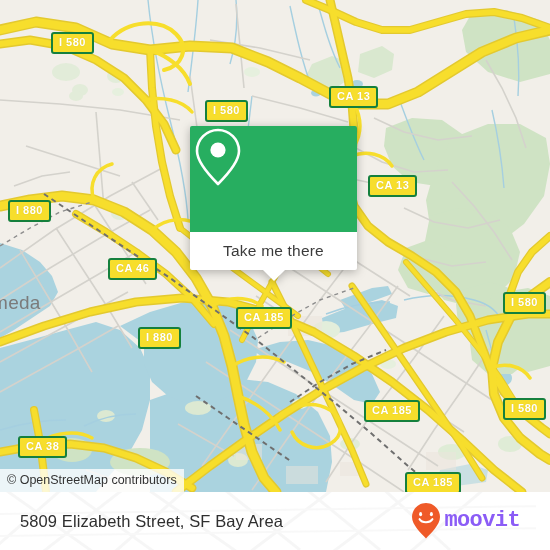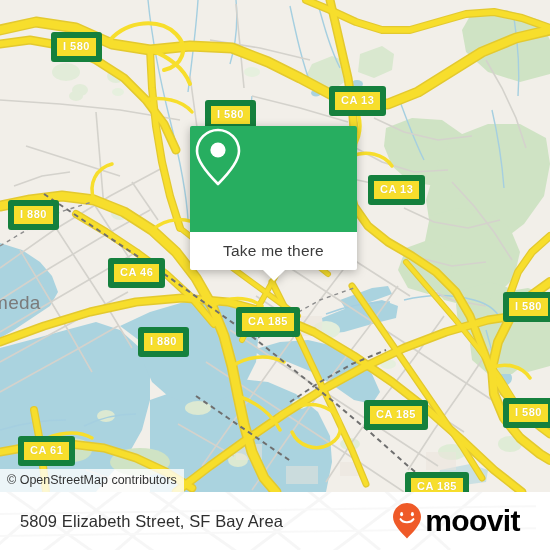--- a/index.html
+++ b/index.html
@@ -14,21 +14,21 @@
   #map{
     position:absolute;left:0;top:0;width:550px;height:492px;
     background:#f2efe9;overflow:hidden;
   }
   #map svg{position:absolute;left:0;top:0;}
 
   
   .shield{
     position:absolute;
     background:#f7de2c;
-    border:6px solid #15803d;
+    border:2px solid #15803d;
     border-radius:3px;
     color:#ffffff;
     font-size:11px;
     font-weight:bold;
     letter-spacing:.5px;
     line-height:15px;
     padding:1px 6px 2px 6px;
     white-space:nowrap;
     box-sizing:border-box;
     text-shadow:0 0 1px rgba(150,130,0,.35);
@@ -98,23 +98,23 @@
     margin-left:20px;
     color:#2f2f2f;font-size:16.5px;letter-spacing:.1px;
     white-space:nowrap;
     font-family:"Liberation Sans", sans-serif;
   }
   #brand{
     position:absolute;right:16px;top:50%;transform:translateY(-50%);
     display:flex;align-items:center;gap:3px;
   }
   #brand-text{
-    color:#000000;font-size:30px;font-weight:bold;letter-spacing:-.6px;
+    color:#8b5cf6;font-size:22px;font-weight:bold;letter-spacing:-.6px;
     line-height:30px;
-    font-family:Liberation Sans, sans-serif;
+    font-family:Liberation Mono, monospace;
   }
 </style>
 </head>
 <body>
 
 <div id="app">
 
   <div id="map">
 
     <svg width="550" height="492" viewBox="0 0 550 492">
@@ -360,21 +360,21 @@
     <div class="shield" style="left:205px;top:100px;">I 580</div>
     <div class="shield" style="left:329px;top:86px;">CA 13</div>
     <div class="shield" style="left:368px;top:175px;">CA 13</div>
     <div class="shield" style="left:8px;top:200px;">I 880</div>
     <div class="shield" style="left:108px;top:258px;">CA 46</div>
     <div class="shield" style="left:236px;top:307px;">CA 185</div>
     <div class="shield" style="left:138px;top:327px;">I 880</div>
     <div class="shield" style="left:503px;top:292px;">I 580</div>
     <div class="shield" style="left:364px;top:400px;">CA 185</div>
     <div class="shield" style="left:503px;top:398px;">I 580</div>
-    <div class="shield" style="left:18px;top:436px;">CA 61</div>
+    <div class="shield" style="left:18px;top:436px;">CA 38</div>
     <div class="shield" style="left:405px;top:472px;">CA 185</div>
 
     <div id="popup">
       <div id="popup-top">
         <svg width="56" height="62" viewBox="0 0 56 62">
           <path d="M28 4 C16.4 4 7 13.4 7 25 C7 36 20 50 28 58 C36 50 49 36 49 25 C49 13.4 39.6 4 28 4 Z" fill="none" stroke="#ffffff" stroke-width="2.6" stroke-linejoin="round"></path>
           <circle cx="28" cy="24" r="7.6" fill="#ffffff"></circle>
         </svg>
       </div>
       <div id="popup-bottom">

